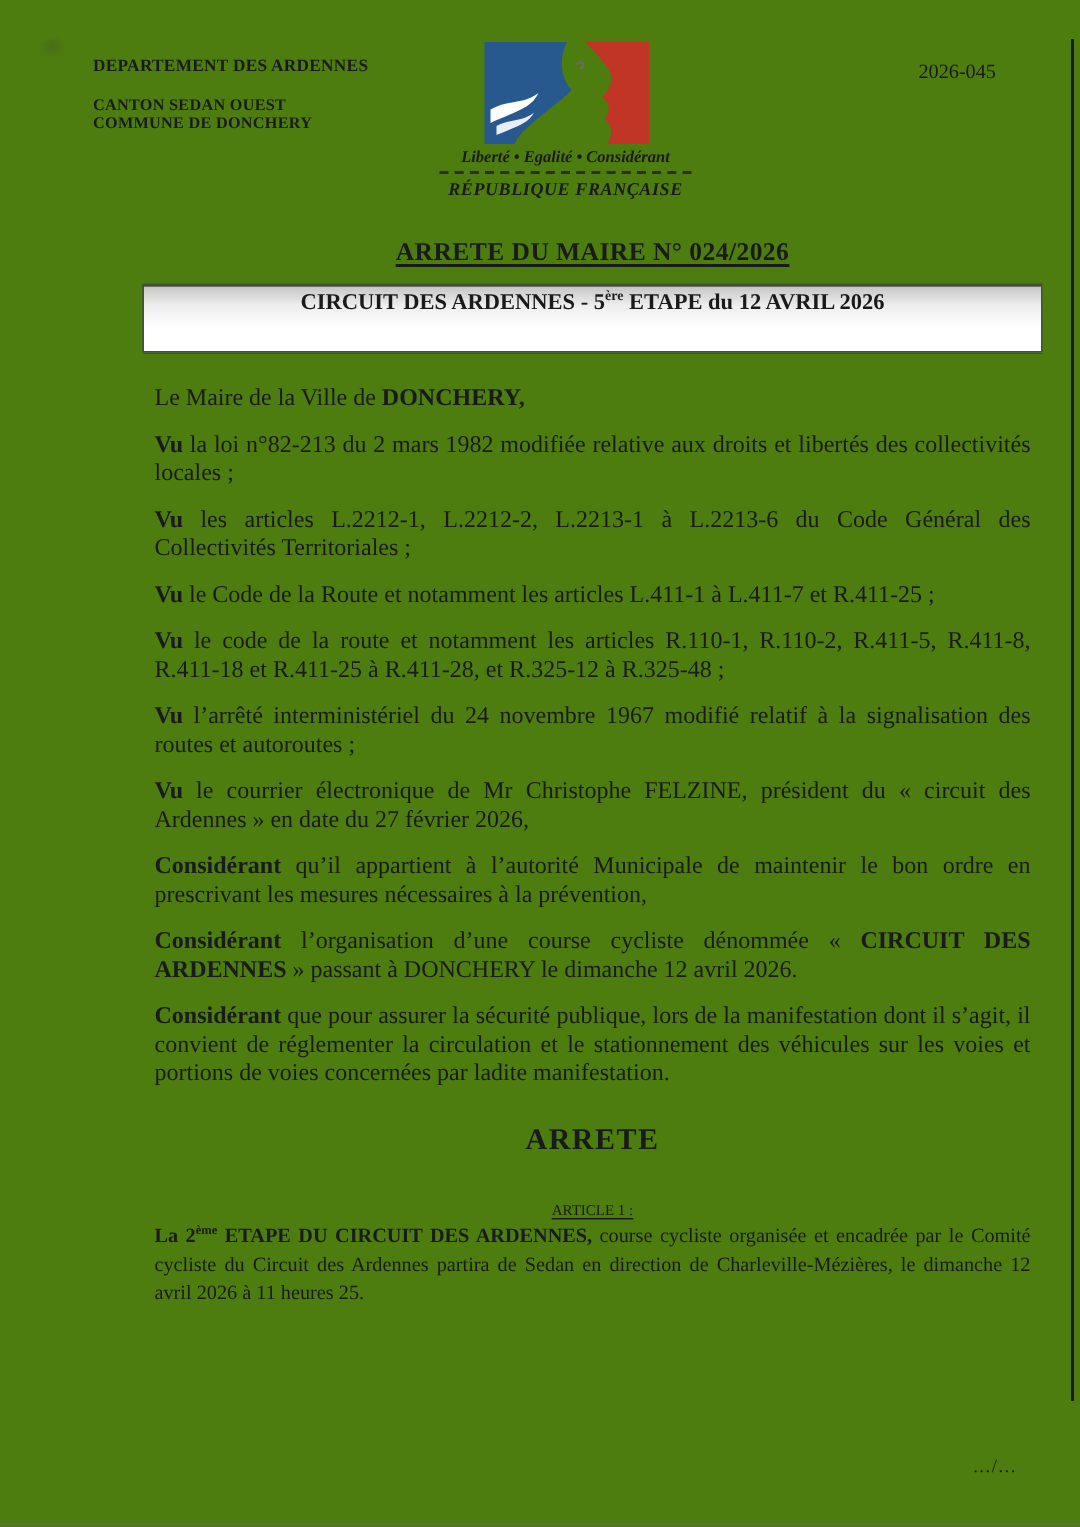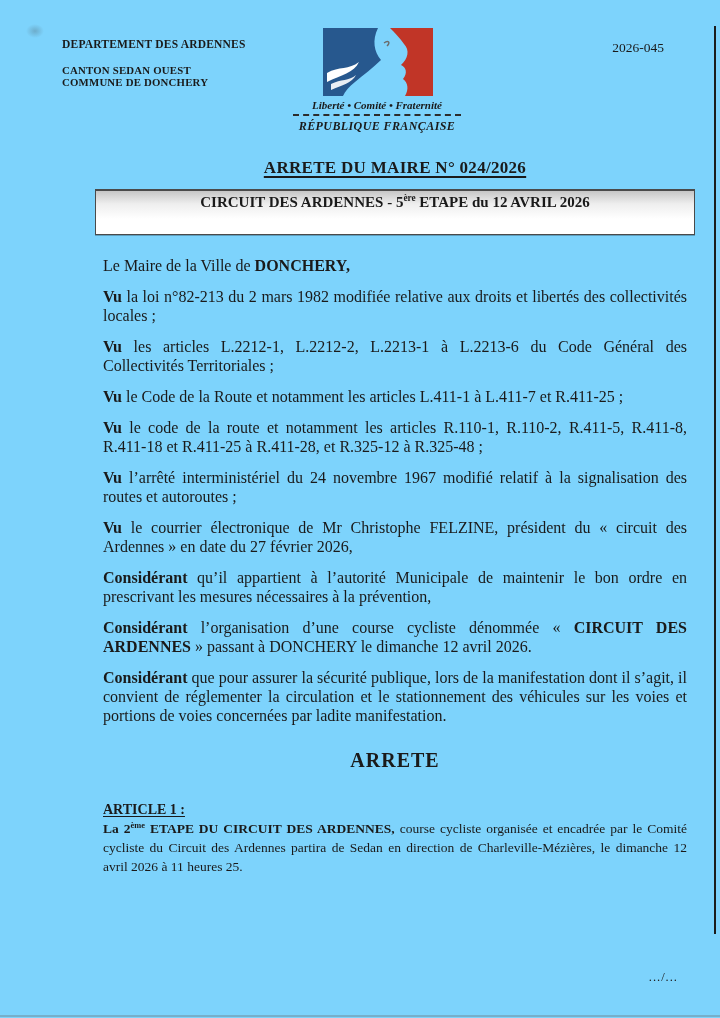--- a/index.html
+++ b/index.html
@@ -1,20 +1,20 @@
 <!DOCTYPE html>
 <html lang="fr"><head>
 <meta charset="utf-8">
 <style>
   * { margin:0; padding:0; box-sizing:border-box; }
   html,body { background:#e8e8e8; }
   .page {
     position:relative;
     width:720px; height:1018px;
-    background:#7dd3fc;
+    background:#4d7c0f;
     font-family:"Liberation Serif","DejaVu Serif",serif;
     color:#1a1a1a;
     overflow:hidden;
     margin:0 auto;
   }
   
   .edge-right { position:absolute; right:4px; top:26px; height:908px; width:2.5px; background:#1b1b1b; }
   .edge-bottom { position:absolute; left:0; right:0; bottom:1px; height:2px; background:rgba(110,110,110,.35); }
   .smudge-tl { position:absolute; left:26px; top:24px; width:18px; height:14px;
     background:radial-gradient(ellipse at center, rgba(60,60,60,.25), rgba(60,60,60,0) 70%); }
@@ -41,21 +41,21 @@
     background:linear-gradient(180deg,#c6c6c6 0%, #eeeeee 30%, #ffffff 65%);
     text-align:center; font-weight:bold; font-size:15px;
     padding:3px 0 23px 0;
     box-shadow:0 1px 0 rgba(0,0,0,.25);
   }
   .body-text { margin-top:21px; }
   .body-text p { font-size:16px; line-height:19px; text-align:justify; margin-bottom:12px; }
   sup.sm { font-size:.62em; vertical-align:super; line-height:0; }
   .arrete { text-align:center; font-weight:bold; font-size:20px; letter-spacing:1px; margin:24px 0 30px 0; }
   .arrete span { text-underline-offset:4px; text-decoration-thickness:2px; }
-  .article-heading { font-weight:bold; font-size:14px; text-decoration:underline; text-underline-offset:2px; margin-bottom:1px; }
+  .article-heading { font-weight:normal; font-size:10px; text-decoration:underline; text-underline-offset:2px; margin-bottom:1px;text-align:center; }
   .article-body { font-size:13.5px; line-height:19px; text-align:justify; }
   .footer-dots { position:absolute; right:42px; top:970px; font-size:12.5px; letter-spacing:1px; }
 </style>
 </head>
 <body>
 
 <div class="page">
 
   <div class="smudge-tl"></div>
   <div class="edge-right"></div>
@@ -73,21 +73,21 @@
 
         <path d="M2,0 H57 C51,12 53,24 60,32 C52,40 42,47 34,54 C28,59 24,63 22,68 H2 Z" fill="#27588e"></path>
 
         <path d="M6,45 C18,38 28,42 38,34 C33,45 20,47 6,54 Z" fill="#ffffff"></path>
         <path d="M10,56 C20,51 28,53 35,47 C31,55 21,57 10,62 Z" fill="#ffffff" opacity="0.9"></path>
 
         <path d="M69,0 H112 V68 H84 C88,61 87,55 82,51 C87,45 85,39 80,37 C87,31 89,22 83,16 C79,10 74,5 69,0 Z" fill="#c13527"></path>
 
         <path d="M63,15 C67,12 70,14 66,18" fill="none" stroke="#6b6b6b" stroke-width="1.4"></path>
       </svg>
-      <div class="motto">Liberté • Comité • Fraternité</div>
+      <div class="motto">Liberté • Egalité • Considérant</div>
       <div class="dash-sep"></div>
       <div class="republique">RÉPUBLIQUE FRANÇAISE</div>
     </div>
 
     <div class="doc-number">2026-045</div>
   </div>
 
   <div class="main">
 
     <div class="title">ARRETE DU MAIRE N° 024/2026</div>

